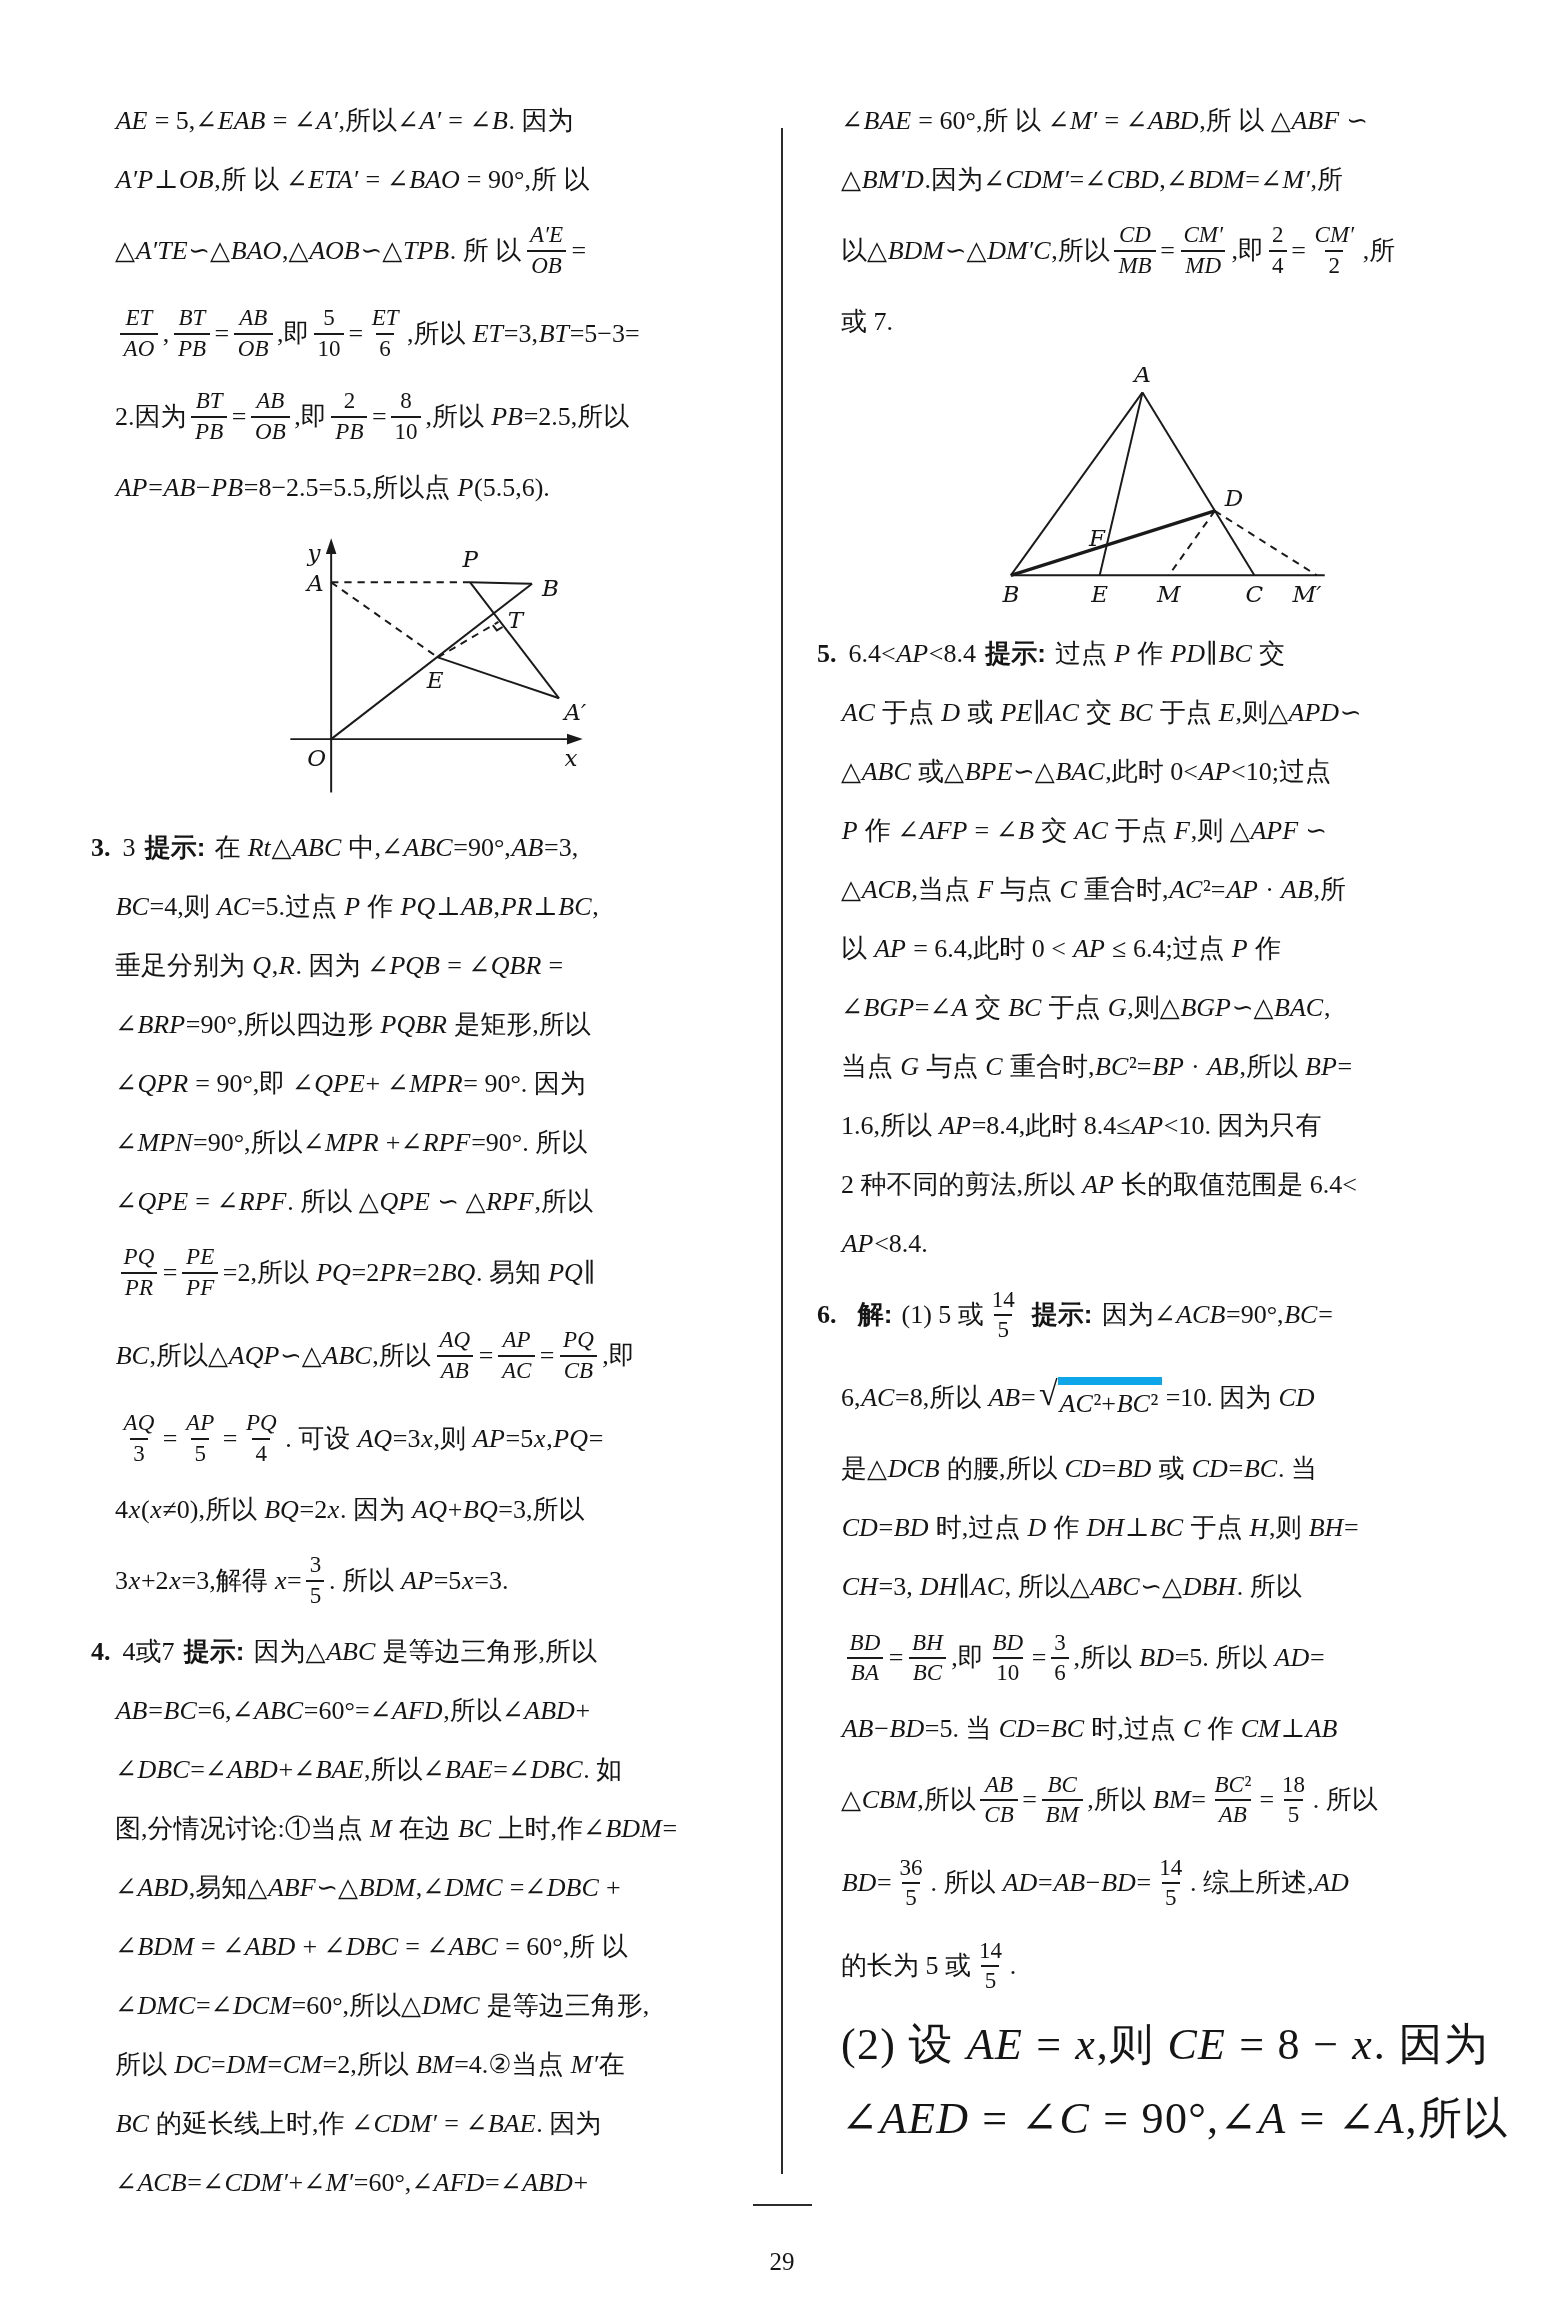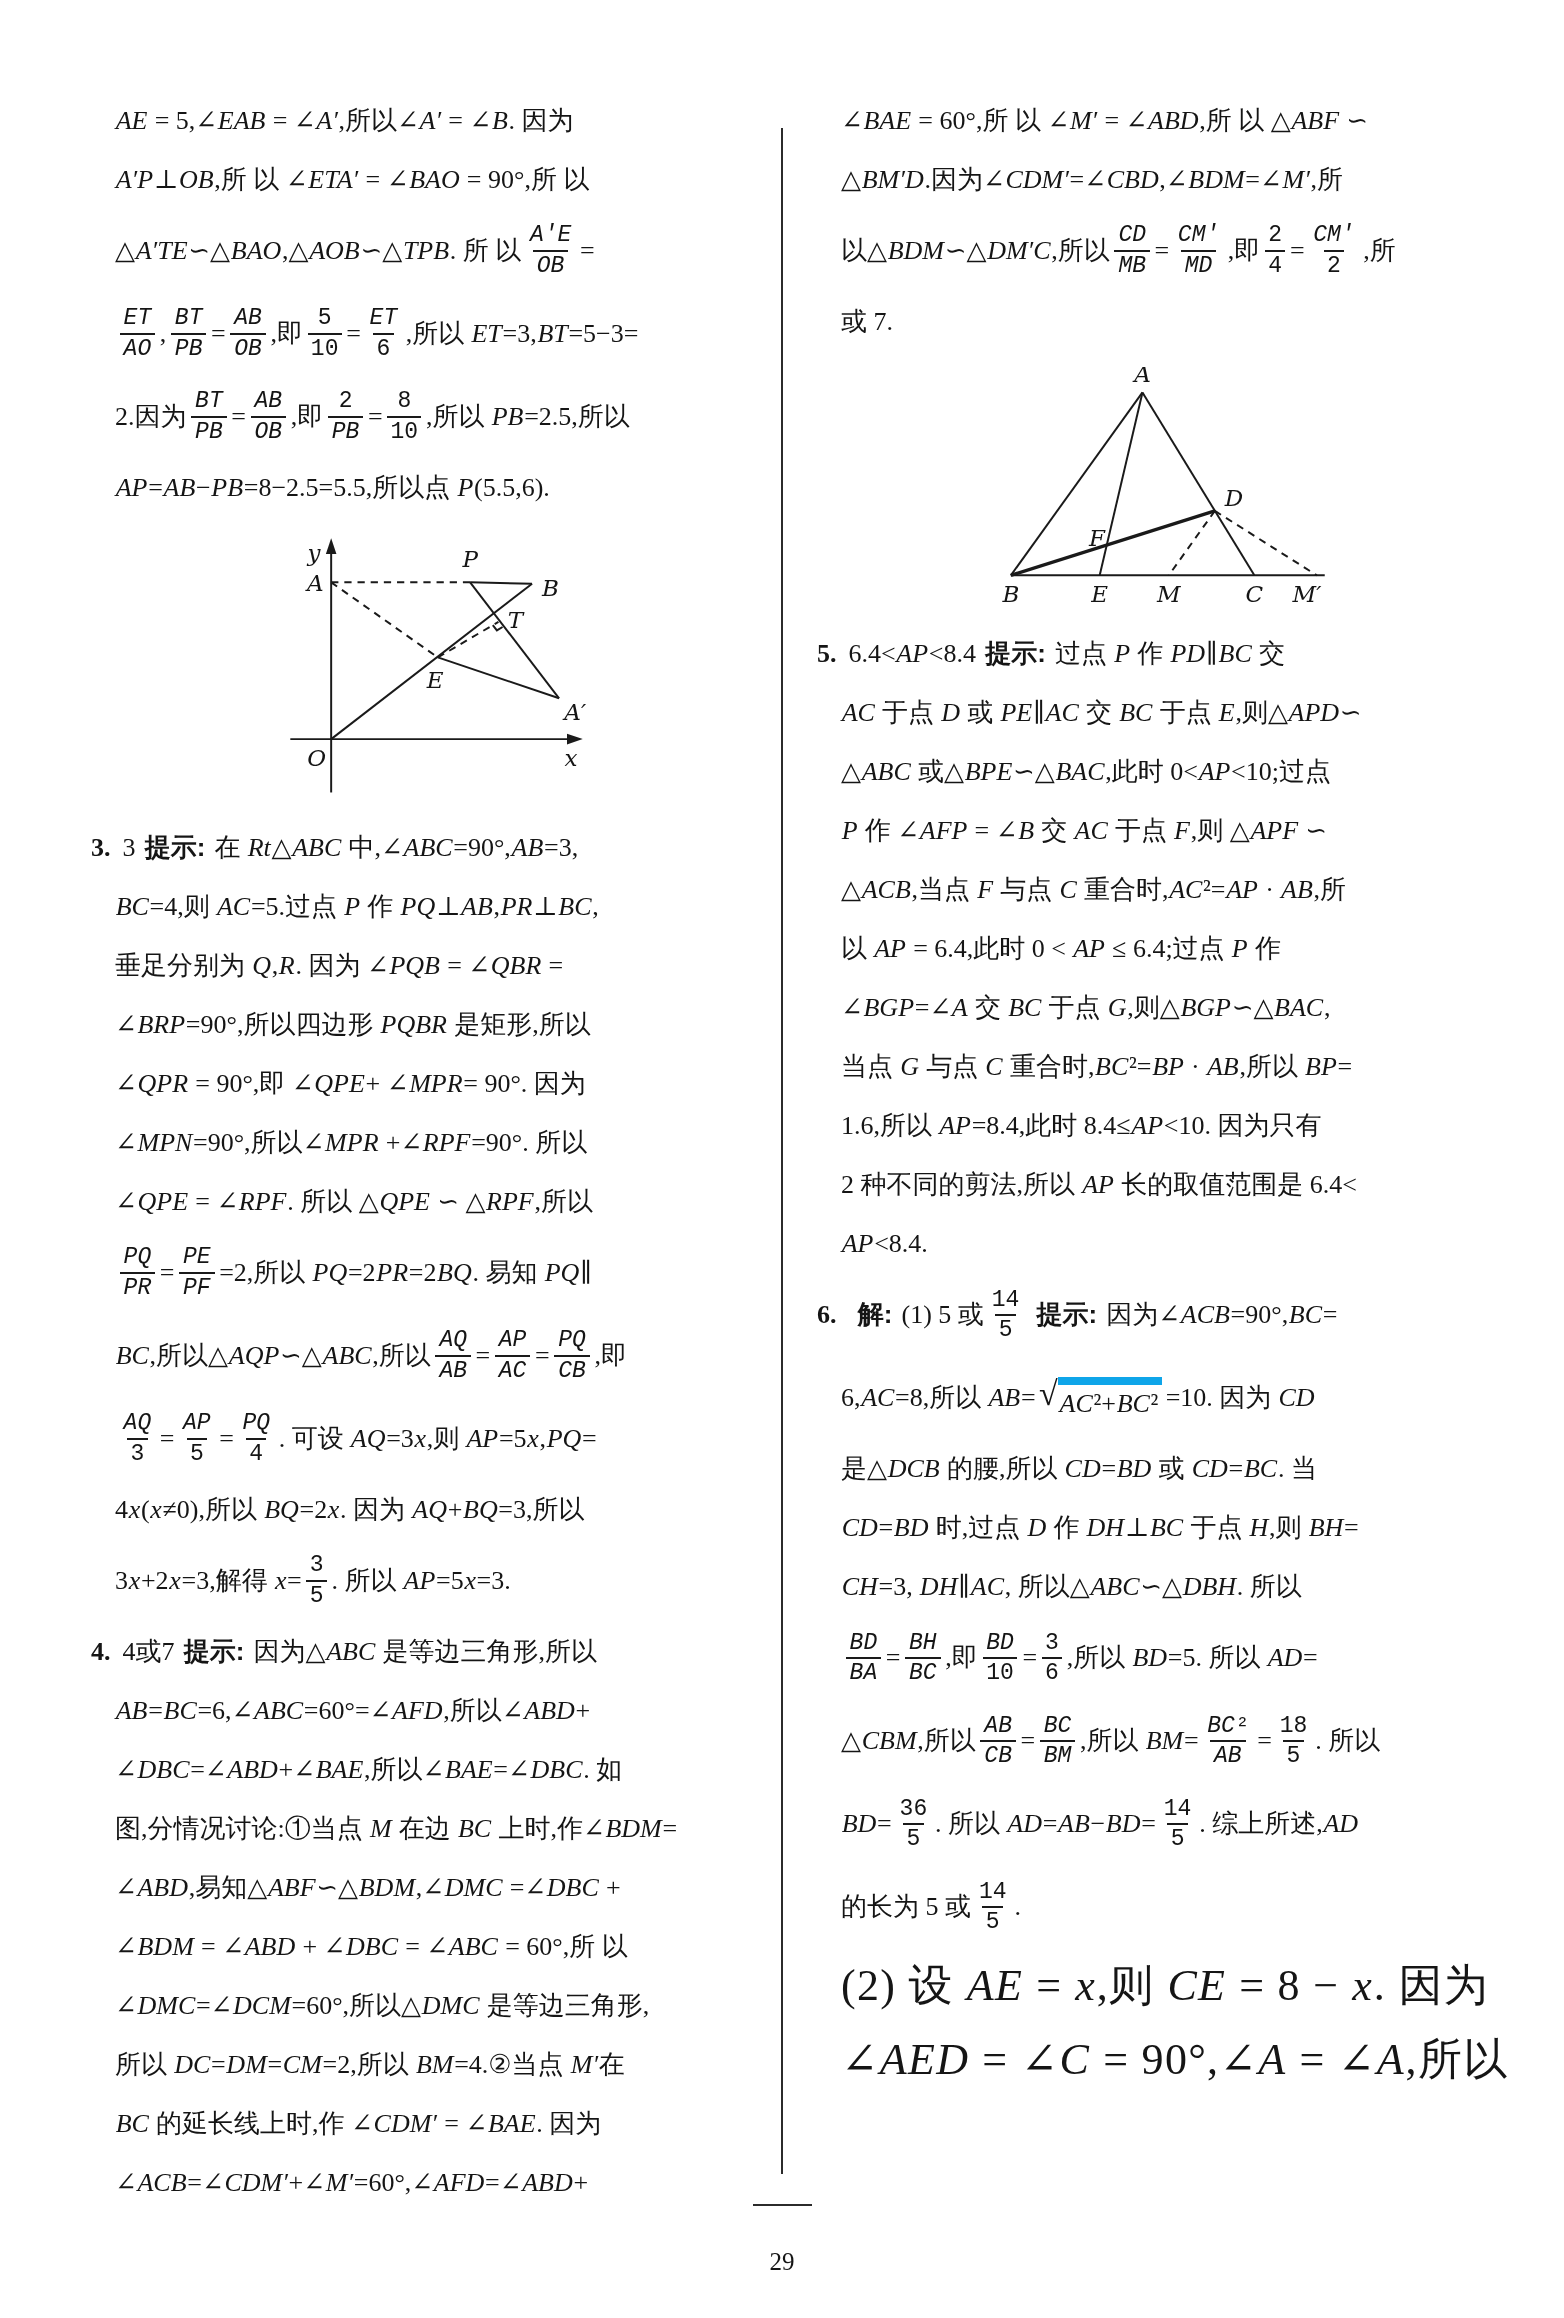--- a/index.html
+++ b/index.html
@@ -13,21 +13,21 @@
   .col-right{left:817px;width:718px;}
   .divider{position:absolute;left:781px;top:128px;width:2px;height:2046px;background:#2b2b2b;}
   .line{display:flex;align-items:center;min-height:59px;padding-left:24px;white-space:nowrap;}
   .line.tall{min-height:83px;}
   .line.item{padding-left:0;}
   .line.big{font-size:44px;min-height:74px;letter-spacing:1.3px;}
   .t{white-space:pre;}
   i{font-style:italic;padding:0 0.7px;}
   .num{font-weight:700;margin-right:12px;white-space:pre;}
   .h{font-family:"Liberation Sans","DejaVu Sans",sans-serif;font-weight:700;margin:0 9.2px;white-space:pre;}
-  .frac{display:inline-flex;flex-direction:column;align-items:center;margin:0 4.6px;font-size:23px;line-height:1.05;text-align:left;font-family:Liberation Mono, monospace;}
+  .frac{display:inline-flex;flex-direction:column;align-items:center;margin:0 4.6px;font-size:23px;line-height:1.05;text-align:left;}
   .fn{padding:0 3.3px 2px;}
   .fd{border-top:2px solid #1a1a1a;padding:2px 3.3px 0;}
   .sqrt{display:inline-flex;align-items:flex-start;margin:0 3.3px;}
   .rad{font-size:34px;line-height:.85;transform:translateY(2.6px);}
   .rc{border-top:8px solid #0ea5e9;padding:3.3px 4px 0 1.3px;}
   .fig{display:block;}
   .fig1{margin:17px 0 20px 198px;}
   .fig2{margin:16px 0 18.4px 184px;}
   svg .stroke{stroke:#1a1a1a;stroke-width:3;fill:none;}
   svg .thick{stroke-width:5;}
@@ -399,20 +399,23 @@
           <span class="fn"><i>BD</i></span>
           <span class="fd">10</span>
         </span>
         <span class="t">=</span>
         <span class="frac">
           <span class="fn">3</span>
           <span class="fd">6</span>
         </span>
         <span class="t">,所以 <i>BD</i>=5. 所以 <i>AD</i>=</span>
       </div>
+      <div class="line">
+        <span class="t"><i>AB</i>−<i>BD</i>=5. 当 <i>CD</i>=<i>BC</i> 时,过点 <i>C</i> 作 <i>CM</i>⊥<i>AB</i></span>
+      </div>
       <div class="line tall">
         <span class="t">△<i>CBM</i>,所以</span>
         <span class="frac">
           <span class="fn"><i>AB</i></span>
           <span class="fd"><i>CB</i></span>
         </span>
         <span class="t">=</span>
         <span class="frac">
           <span class="fn"><i>BC</i></span>
           <span class="fd"><i>BM</i></span>

